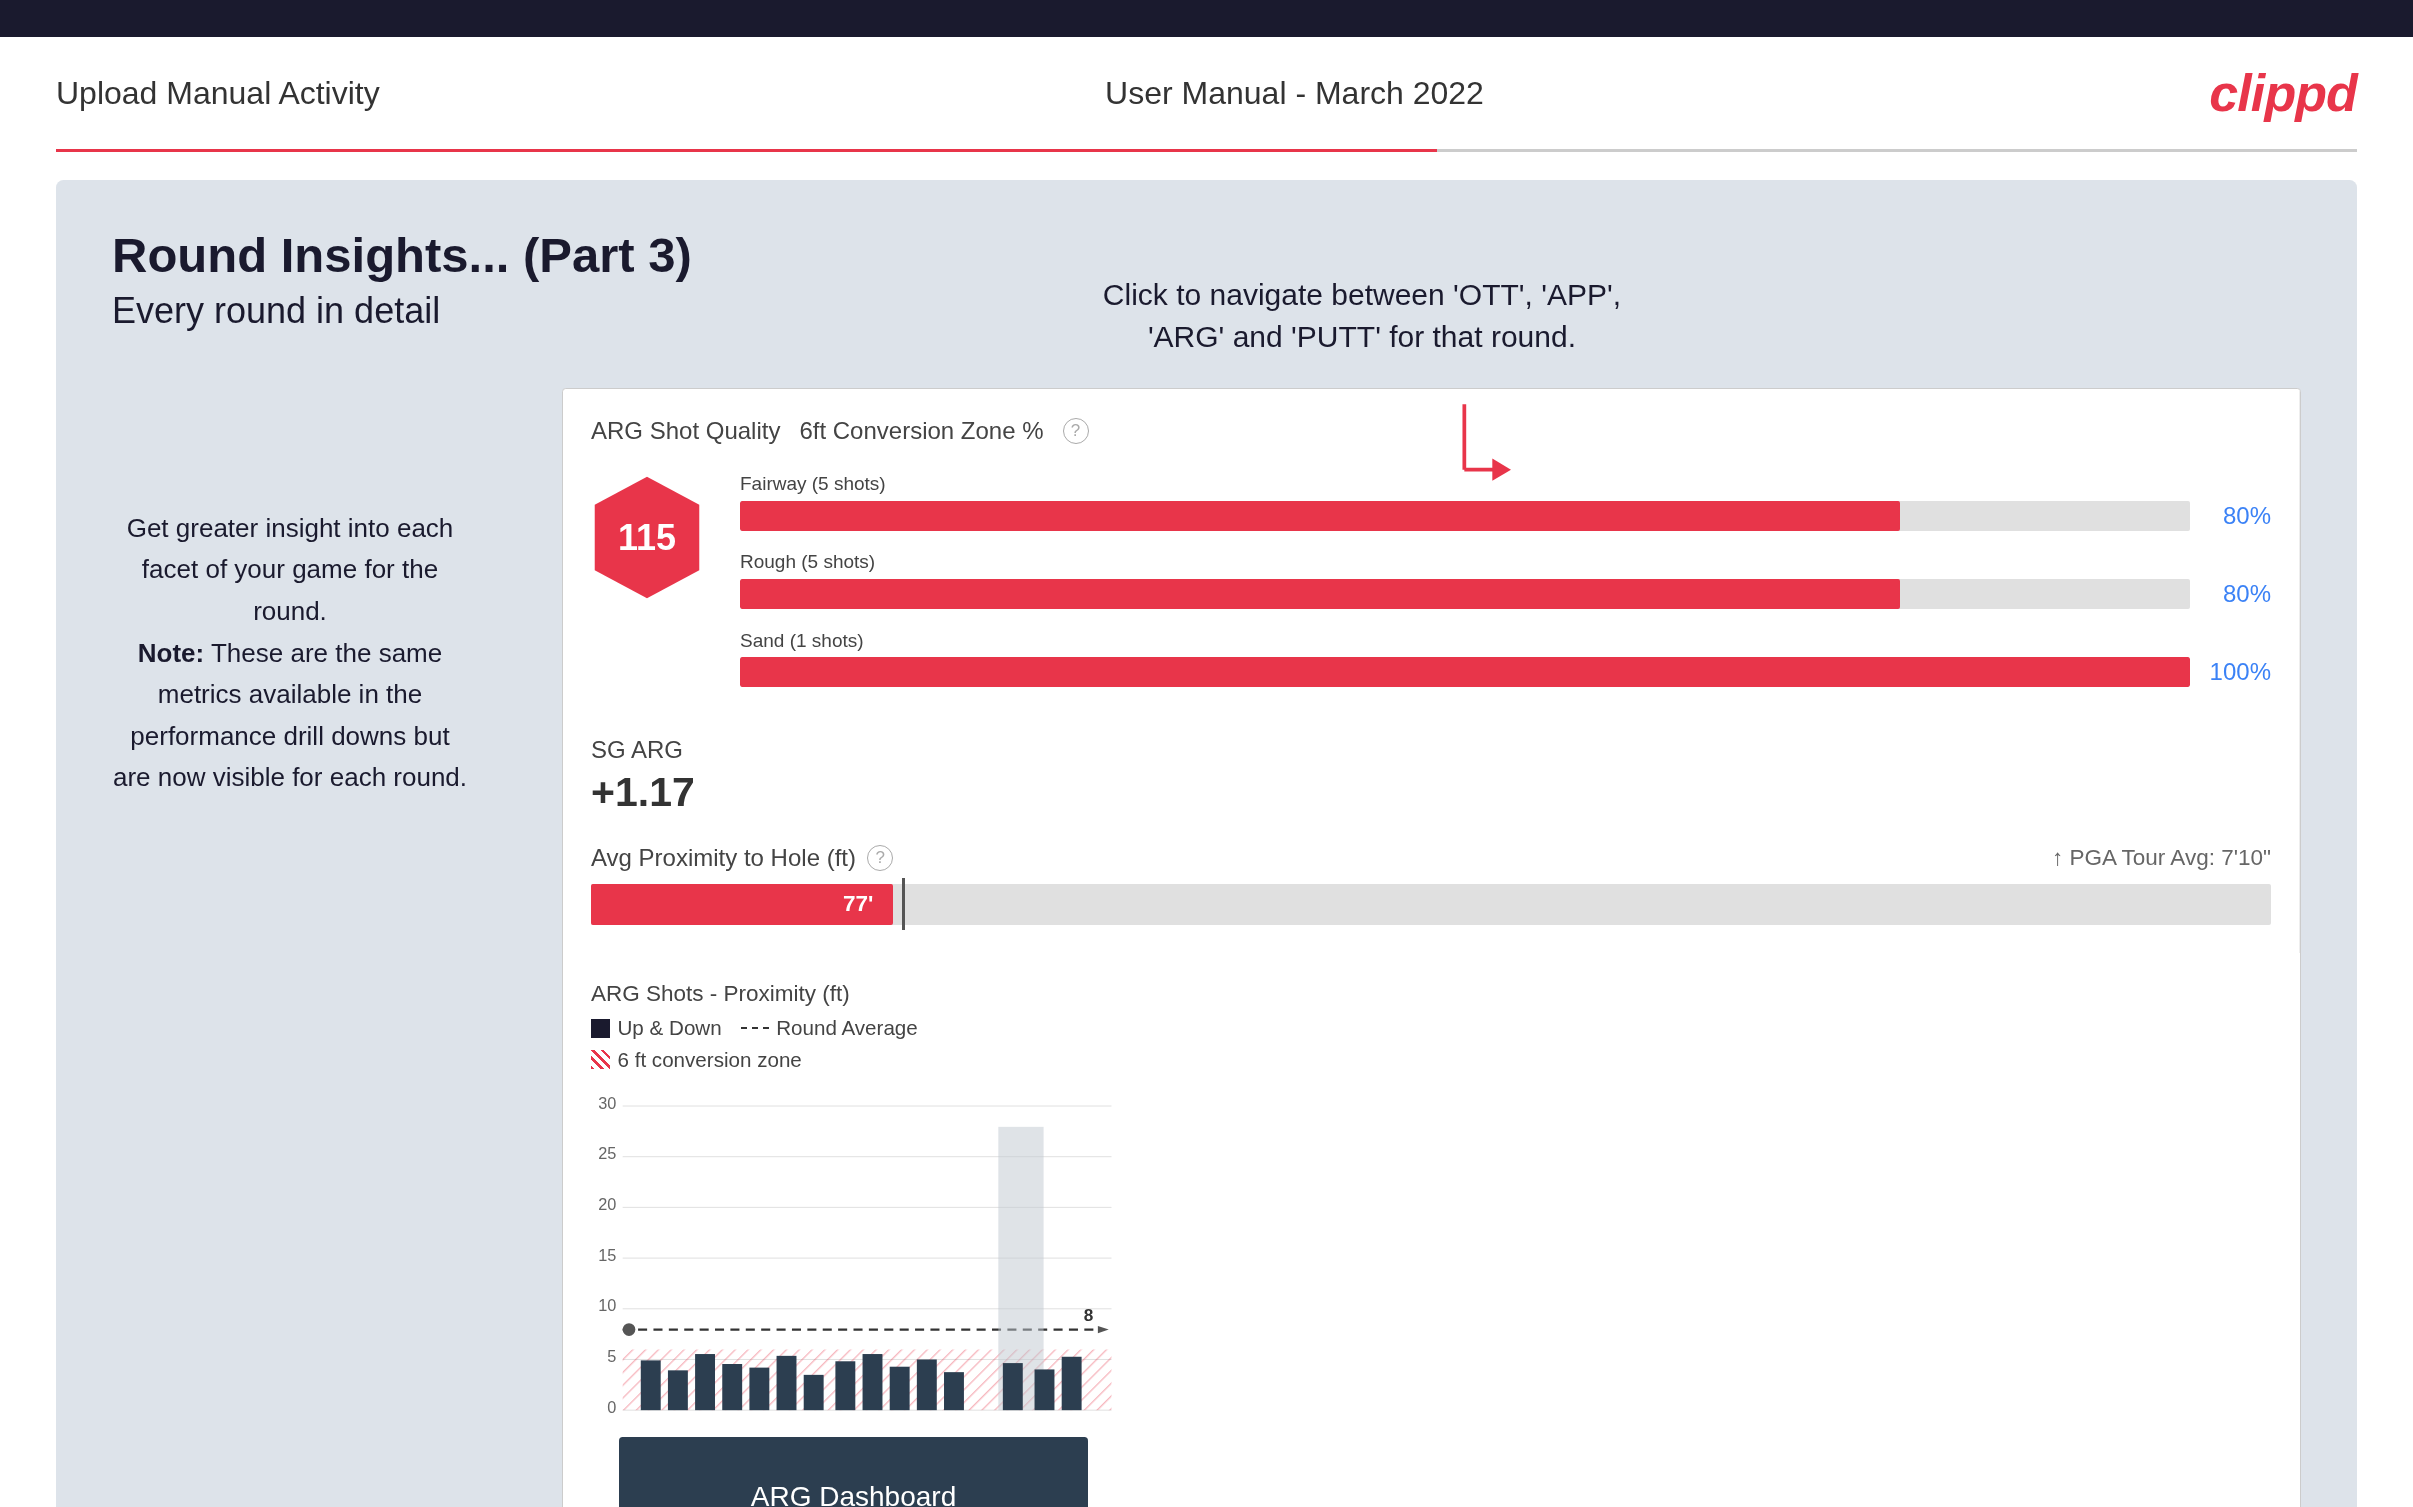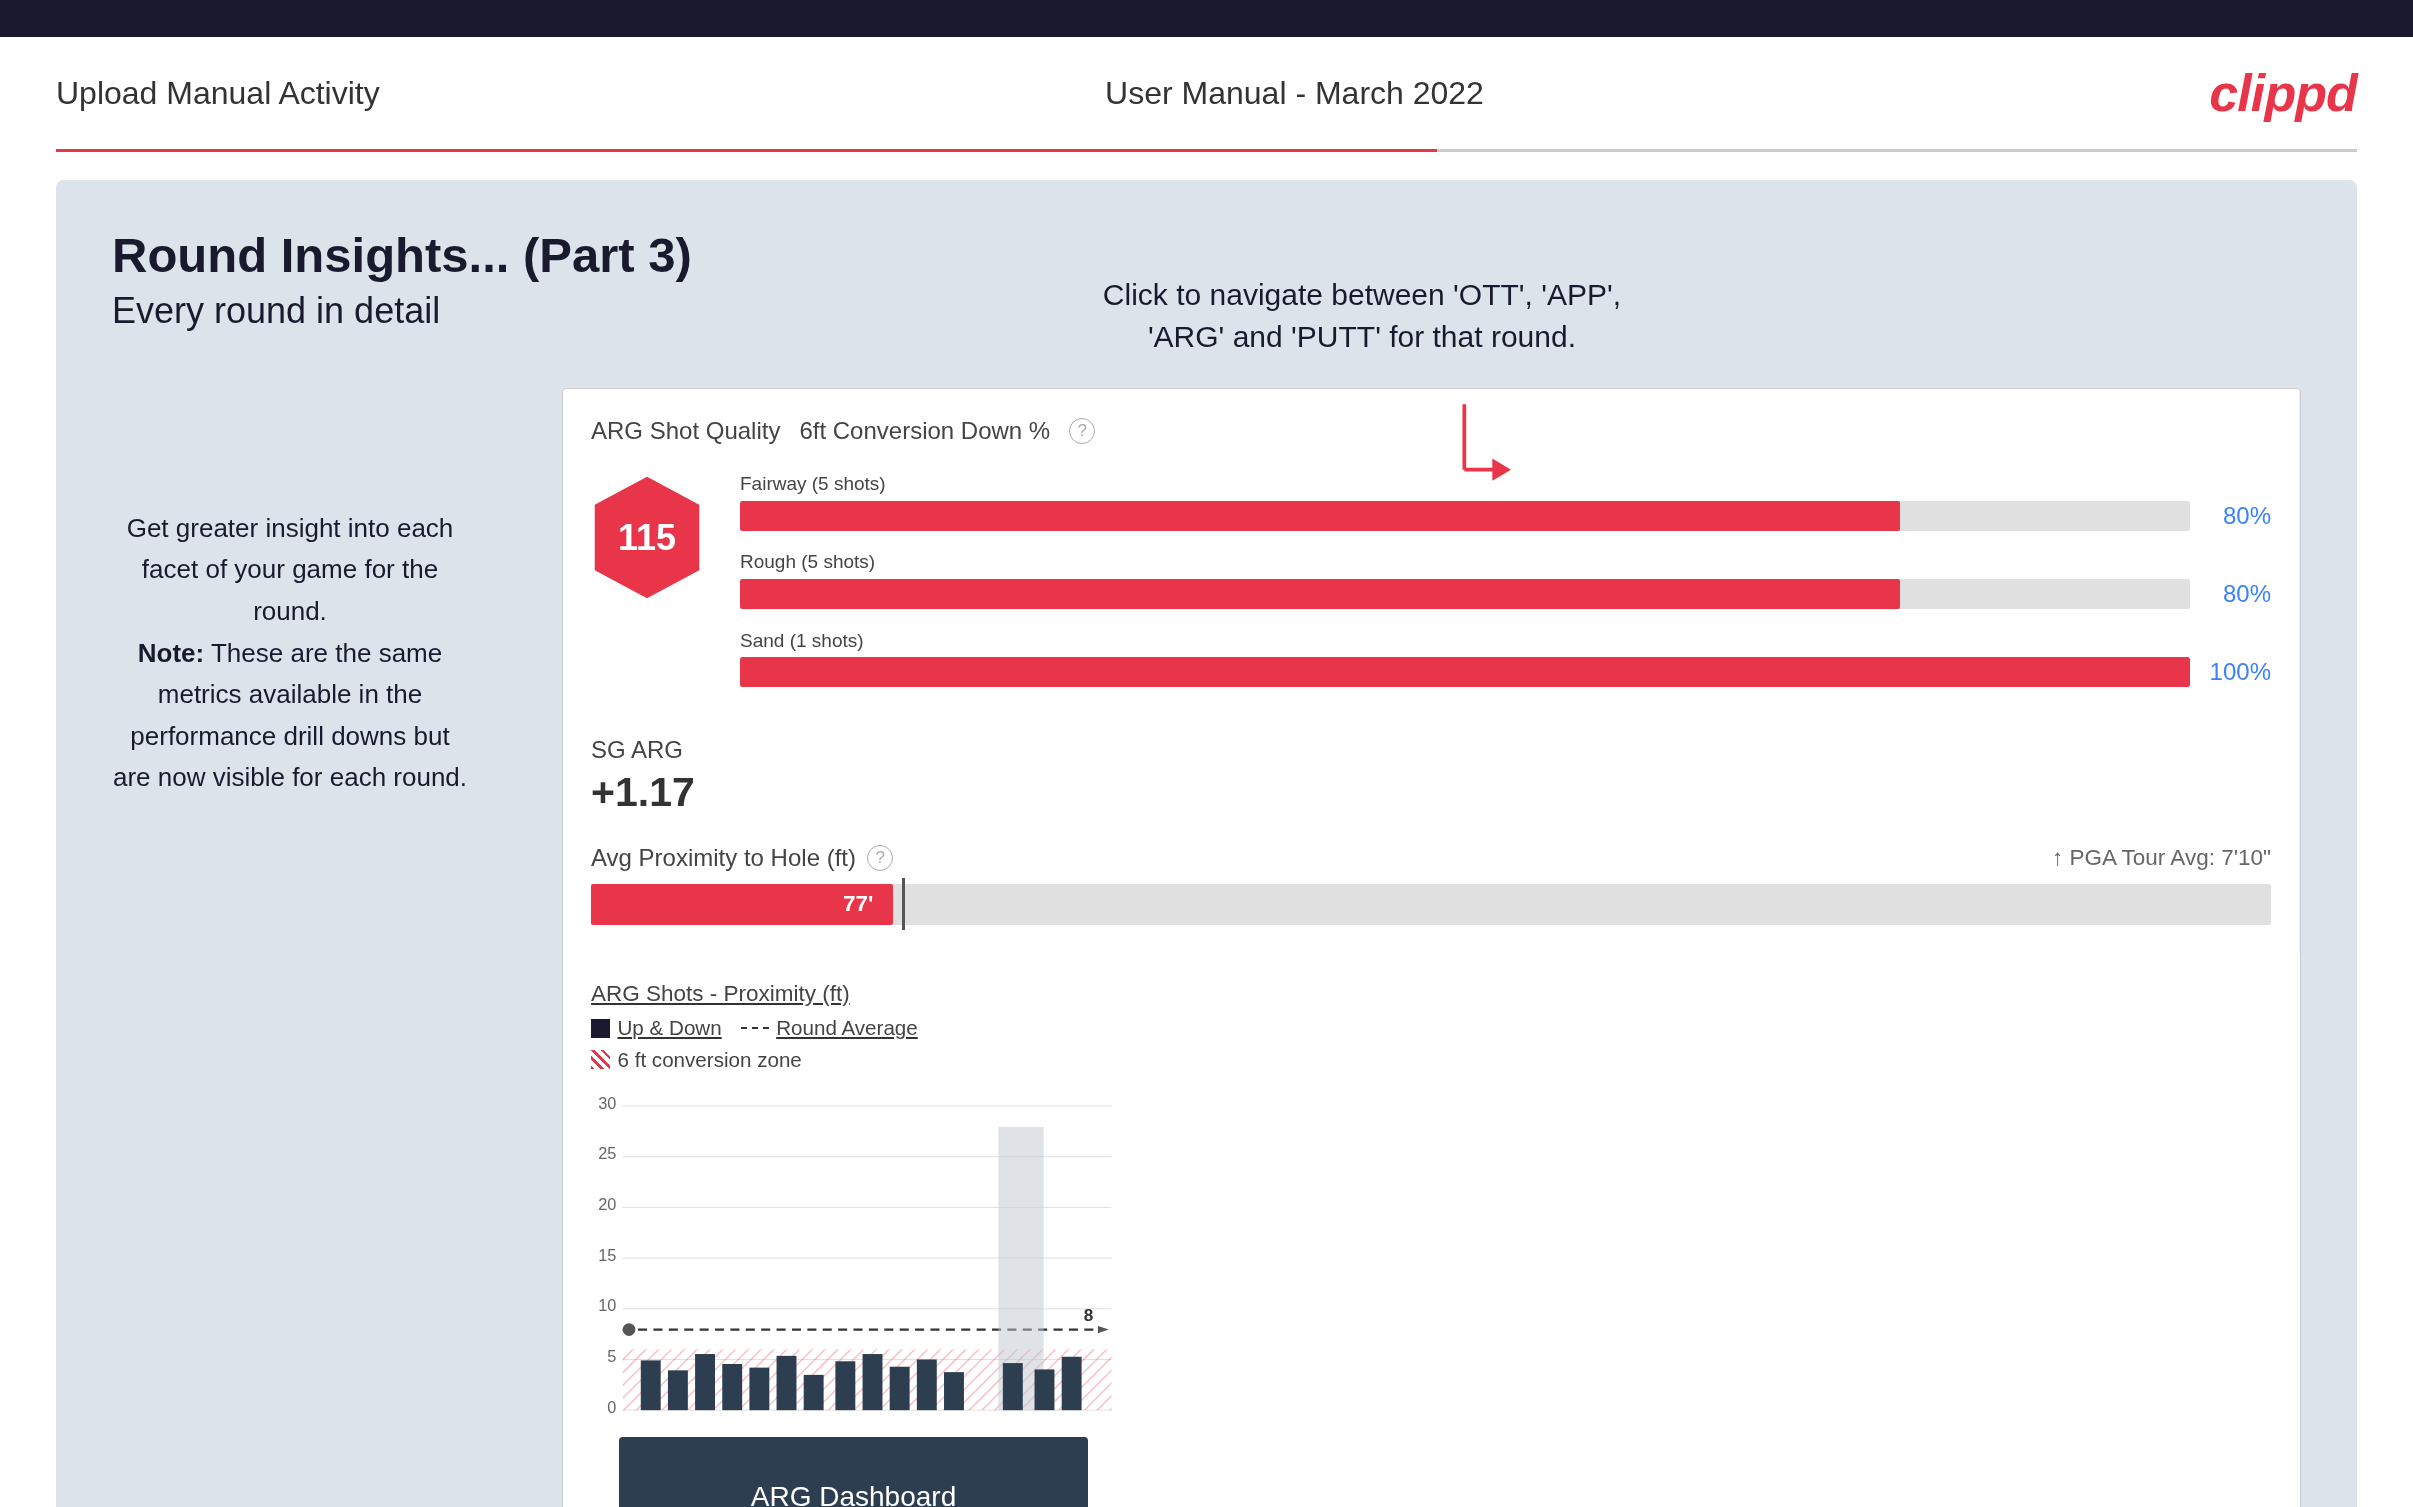--- a/index.html
+++ b/index.html
@@ -343,21 +343,20 @@
       padding: 28px;
     }
 
     .chart-header {
       display: flex;
       align-items: center;
       justify-content: space-between;
       margin-bottom: 7.5px;
       flex-wrap: wrap;
       gap: 9.4px;
-      text-decoration: underline;
     }
 
     .chart-title {
       font-size: 22.5px;
       color: #444;
       font-weight: 500;
     }
 
     .legend {
       display: flex;
@@ -467,21 +466,21 @@
 
   <div class="dashboard-panel">
 
 
     <div class="panel-body">
 
       <div class="left-panel">
 
         <div class="section-header">
           <span class="section-label">ARG Shot Quality</span>
-          <span class="section-sublabel">6ft Conversion Down %</span>
+          <span class="section-sublabel">6ft Conversion Zone %</span>
           <div class="help-icon">?</div>
         </div>
 
         <div class="hexagon-container">
 
           <div class="hexagon">
             <svg viewBox="0 0 120 138" width="112" height="129">
               <polygon points="60,4 116,34 116,104 60,134 4,104 4,34" fill="#e8354a"></polygon>
             </svg>
             <div class="hexagon-score">115</div>

